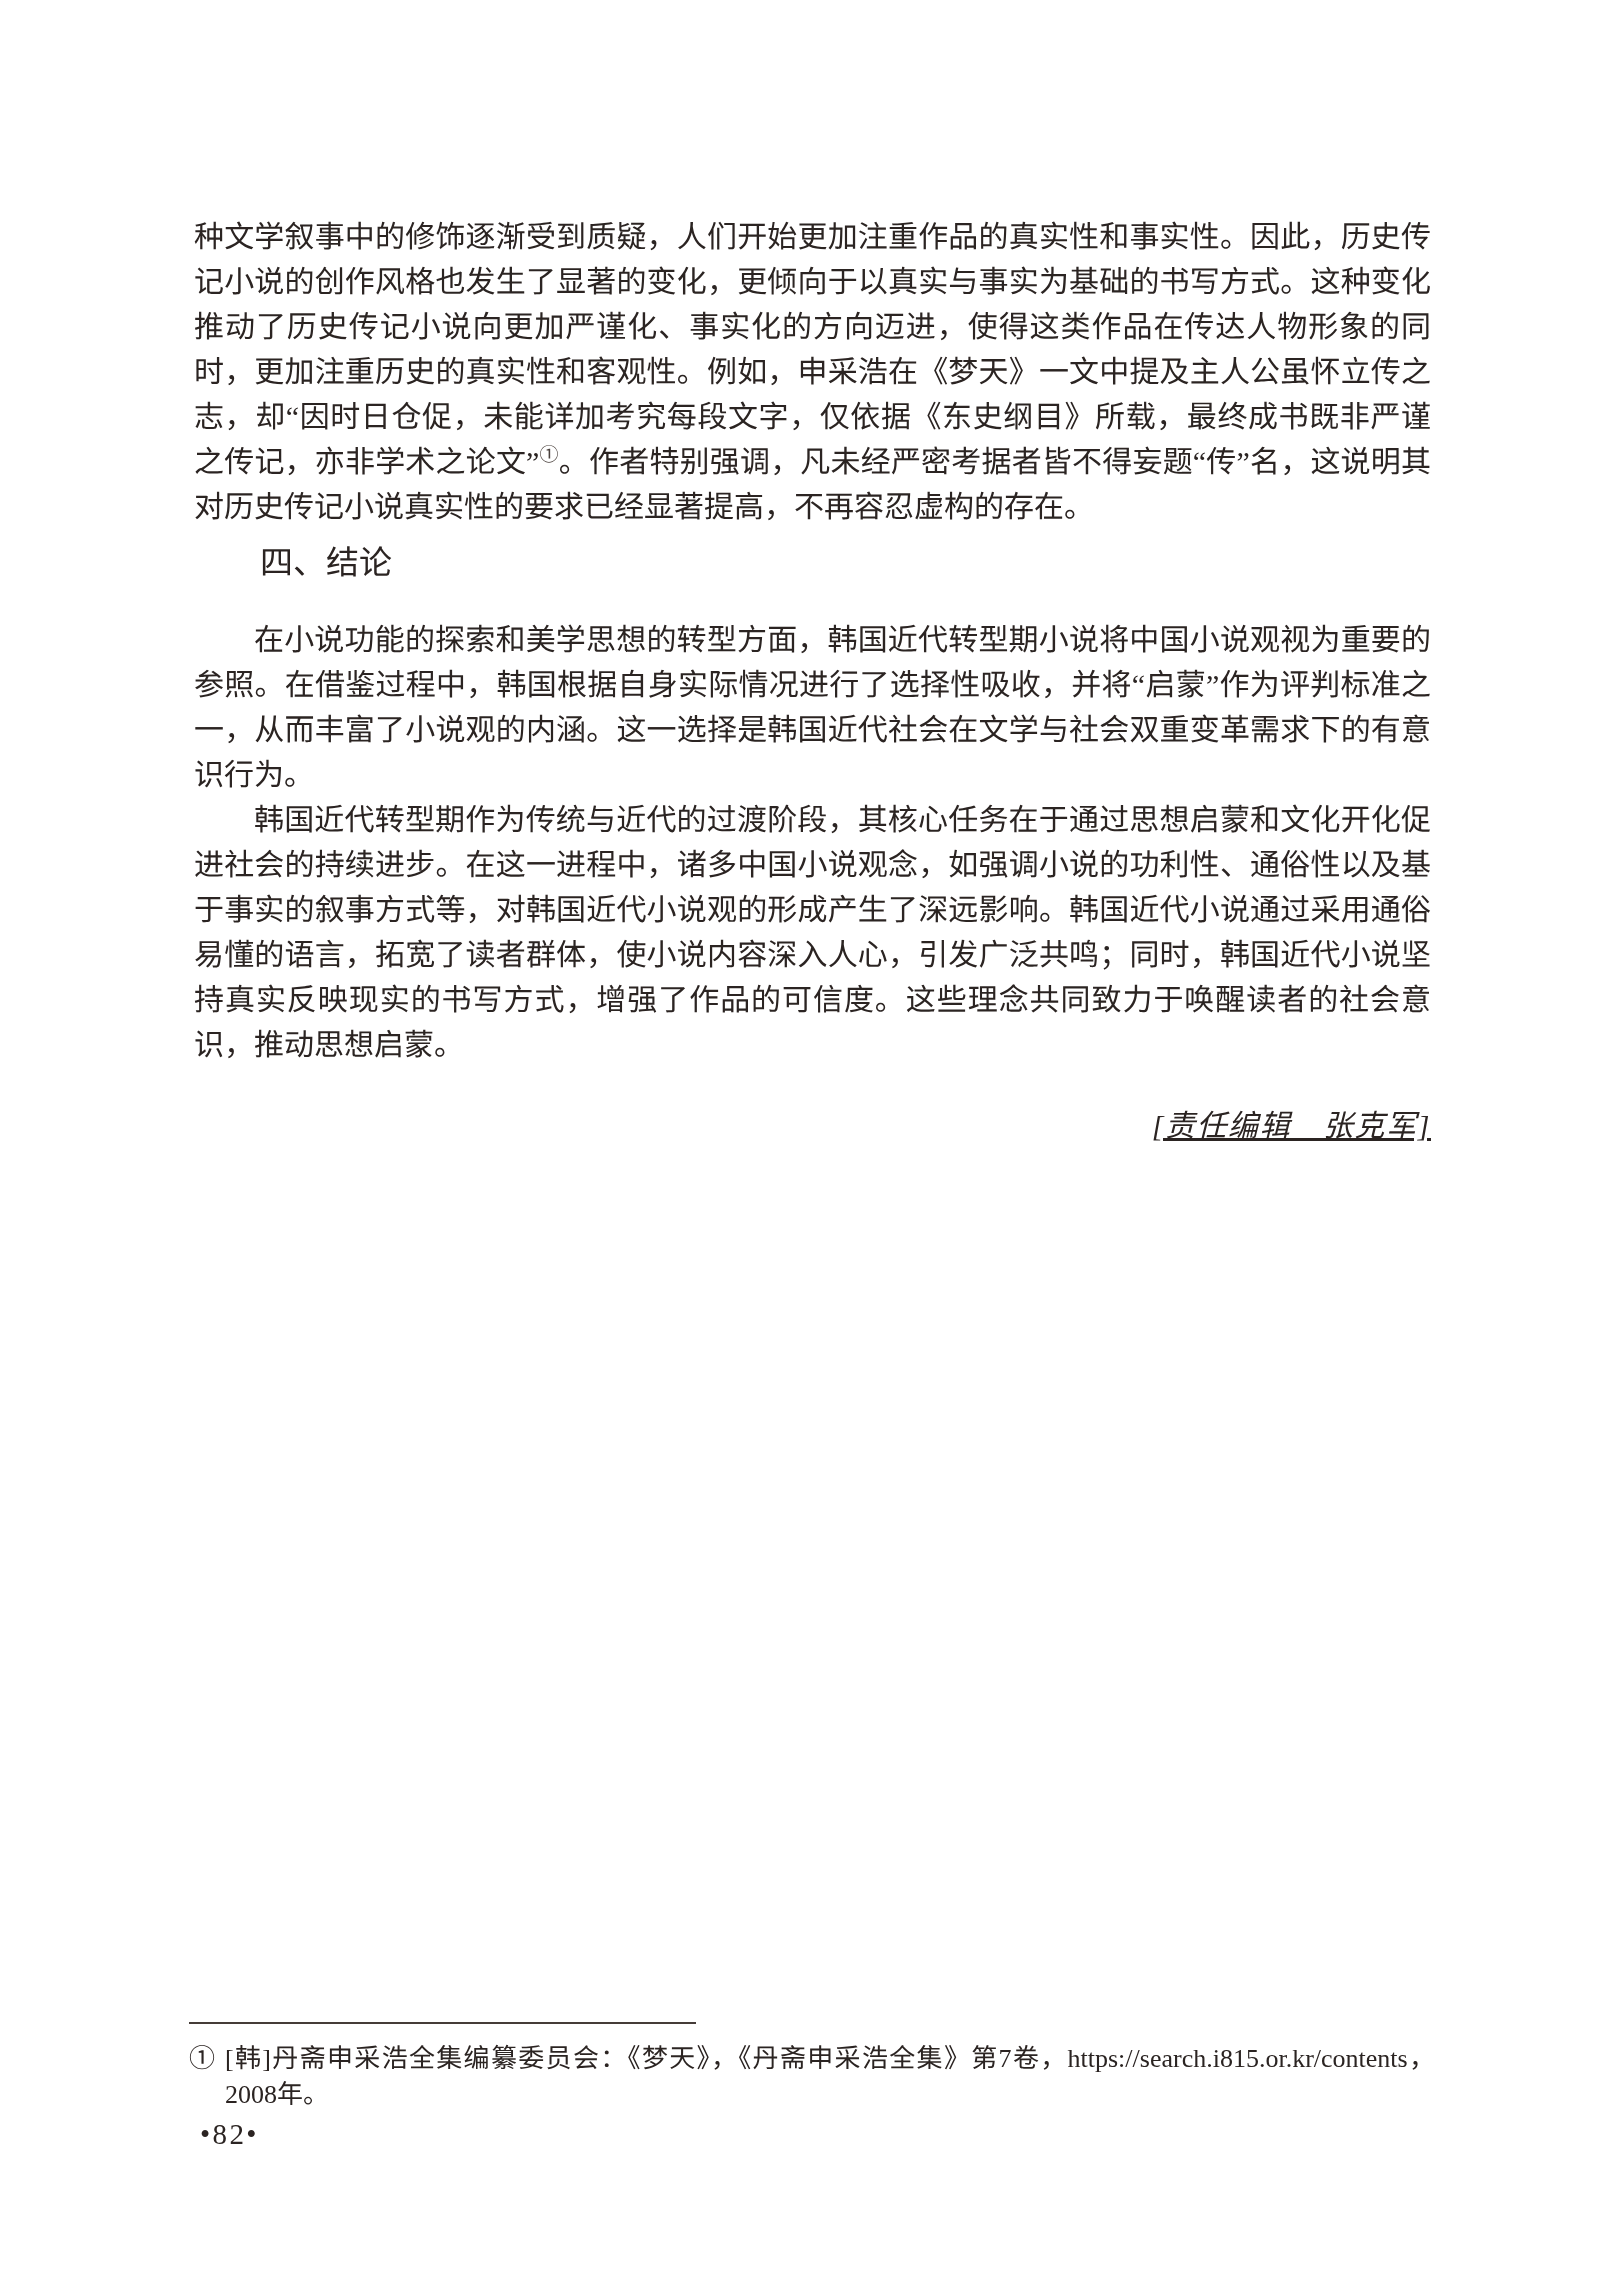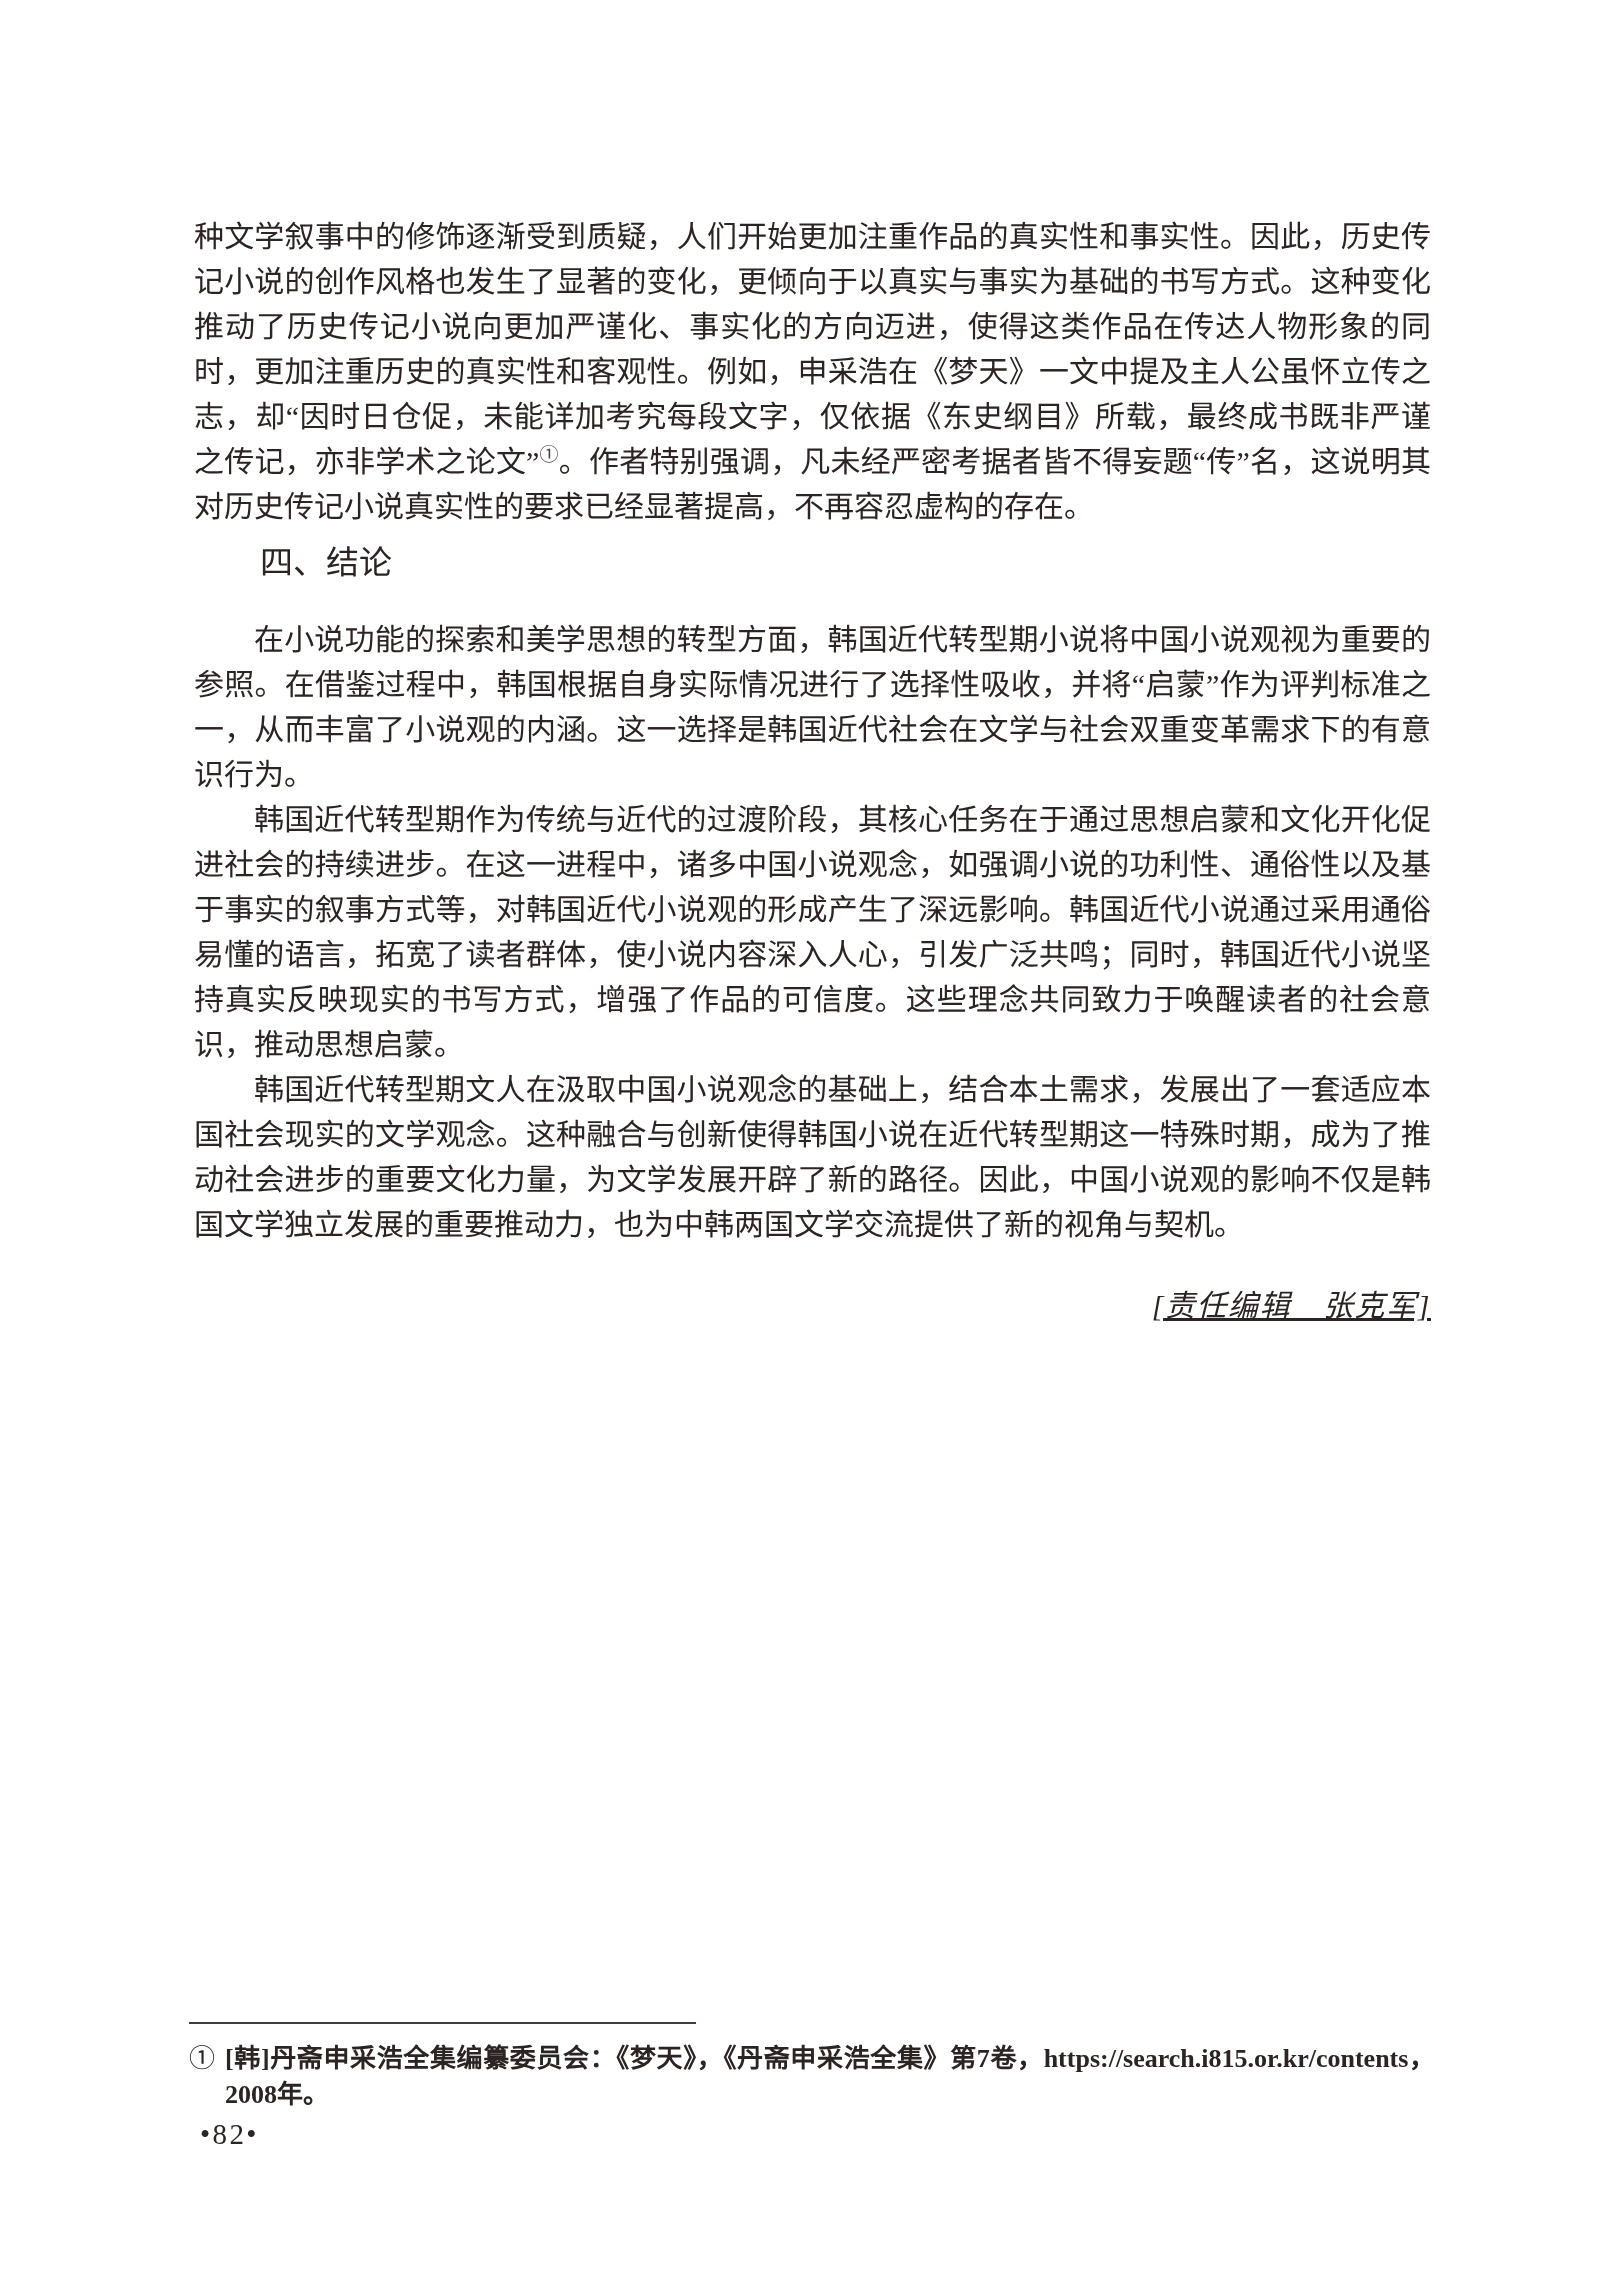--- a/index.html
+++ b/index.html
@@ -74,21 +74,20 @@
     font-size: 26px;
     line-height: 36px;
     text-align: justify;
   }
   .footnote-marker {
     flex: 0 0 36px;
     width: 36px;
   }
   .footnote-text {
     flex: 1;
-    font-weight: bold;
   }
   .page-number {
     position: absolute;
     left: 200px;
     top: 2118px;
     font-size: 29px;
     letter-spacing: 2.4px;
   }
 </style>
 </head>
@@ -99,21 +98,20 @@
   <div class="body-text">
 
     <p><span>种文学叙事中的修饰逐渐受到质疑，人们开始更加注重作品的真实性和事实性。因此，历史传记小说的创作风格也发生了显著的变化，更倾向于以真实与事实为基础的书写方式。这种变化推动了历史传记小说向更加严谨化、事实化的方向迈进，使得这类作品在传达人物形象的同时，更加注重历史的真实性和客观性。例如，申采浩在《梦天》一文中提及主人公虽怀立传之志，却“因时日仓促，未能详加考究每段文字，仅依据《东史纲目》所载，最终成书既非严谨之传记，亦非学术之论文”</span><sup class="footnote-ref">①</sup><span>。作者特别强调，凡未经严密考据者皆不得妄题“传”名，这说明其对历史传记小说真实性的要求已经显著提高，不再容忍虚构的存在。</span></p>
 
     <p class="section-heading">四、结论</p>
 
     <p class="para-indent">在小说功能的探索和美学思想的转型方面，韩国近代转型期小说将中国小说观视为重要的参照。在借鉴过程中，韩国根据自身实际情况进行了选择性吸收，并将“启蒙”作为评判标准之一，从而丰富了小说观的内涵。这一选择是韩国近代社会在文学与社会双重变革需求下的有意识行为。</p>
 
     <p class="para-indent">韩国近代转型期作为传统与近代的过渡阶段，其核心任务在于通过思想启蒙和文化开化促进社会的持续进步。在这一进程中，诸多中国小说观念，如强调小说的功利性、通俗性以及基于事实的叙事方式等，对韩国近代小说观的形成产生了深远影响。韩国近代小说通过采用通俗易懂的语言，拓宽了读者群体，使小说内容深入人心，引发广泛共鸣；同时，韩国近代小说坚持真实反映现实的书写方式，增强了作品的可信度。这些理念共同致力于唤醒读者的社会意识，推动思想启蒙。</p>
 
-    <p class="para-indent">韩国近代转型期文人在汲取中国小说观念的基础上，结合本土需求，发展出了一套适应本国社会现实的文学观念。这种融合与创新使得韩国小说在近代转型期这一特殊时期，成为了推动社会进步的重要文化力量，为文学发展开辟了新的路径。因此，中国小说观的影响不仅是韩国文学独立发展的重要推动力，也为中韩两国文学交流提供了新的视角与契机。</p>
 
     <p class="editor-line">[责任编辑　张克军]</p>
 
   </div>
 
   <div class="footnote-block">
     <hr class="footnote-rule">
     <div class="footnote-line">
       <span class="footnote-marker">①</span>
       <span class="footnote-text">[韩]丹斋申采浩全集编纂委员会：《梦天》，《丹斋申采浩全集》第7卷，https://search.i815.or.kr/contents，2008年。</span>

